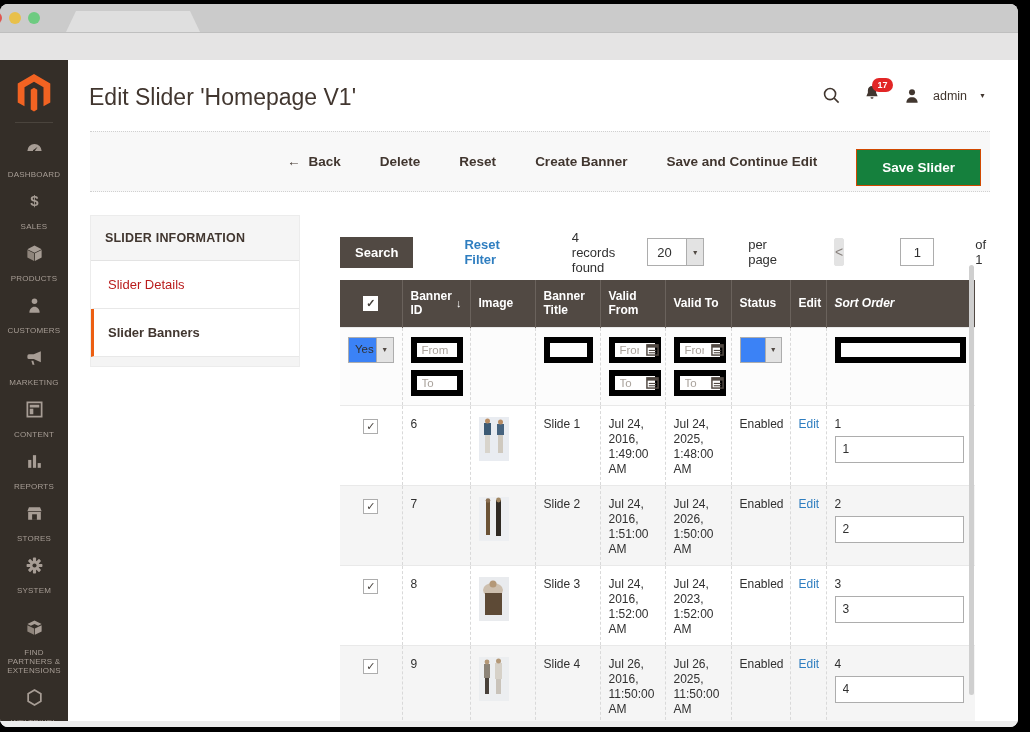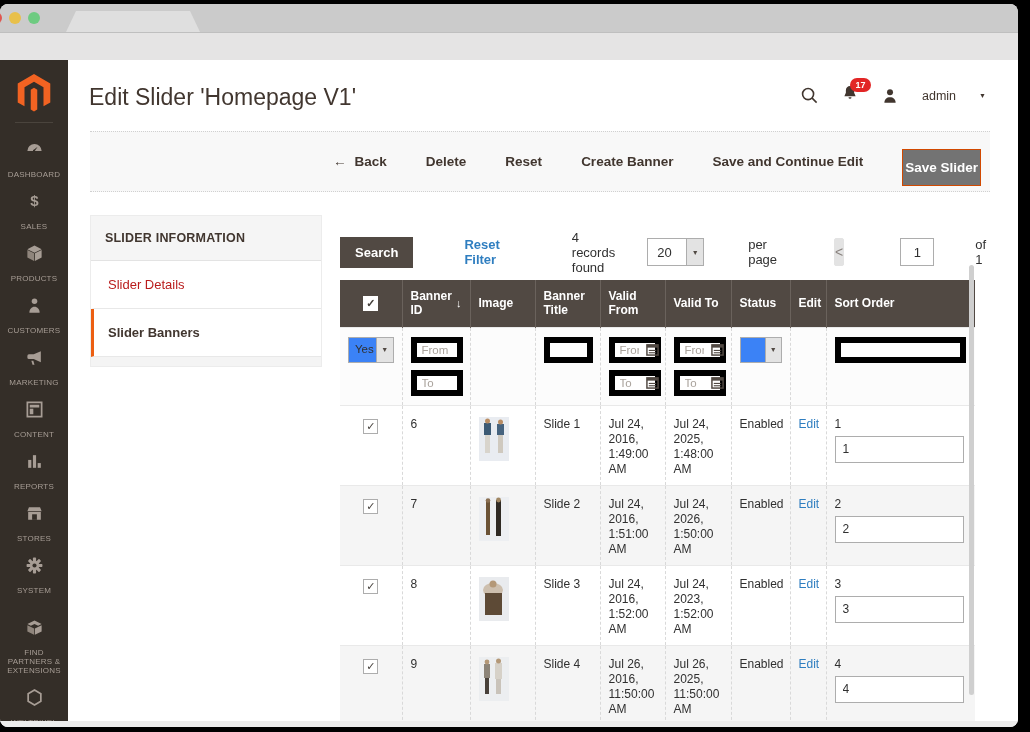--- a/index.html
+++ b/index.html
@@ -31,39 +31,39 @@
 
   
   .main { position:relative; flex:1; background:#fff; }
 
   .page-header { position:relative; height:71px; }
   .page-title { position:absolute; left:21px; top:24px; font-size:23px; color:#41362f; font-weight:400; }
   .hdr-icons { position:absolute; right:32px; top:24px; display:flex; align-items:center; gap:22px; }
   .bell-wrap { position:relative; }
   .badge { position:absolute; top:-6px; left:9px; min-width:21px; height:14px; background:#e22626; color:#fff;
            font-size:9px; font-weight:bold; border-radius:8px; display:flex; align-items:center; justify-content:center; padding:0 4px; }
-  .admin { display:flex; align-items:center; gap:23px; cursor:pointer;text-align:center; }
+  .admin { display:flex; align-items:center; gap:12px; cursor:pointer;text-align:center; }
   .admin .name { font-size:12.5px; color:#41362f; }
   .admin .caret { font-size:7px; color:#41362f; }
 
   
   .action-bar { position:absolute; left:22px; right:28px; top:71px; height:61px; background:#f8f8f8;
                 border-top:1px dotted #d0d0d0; border-bottom:1px dotted #d0d0d0;
                 display:flex; align-items:center; justify-content:flex-end; gap:39px; padding-right:9px; }
   .txt-btn { font-size:13.5px; font-weight:600; color:#41362f; cursor:pointer; white-space:nowrap; background:none; border:none;
              font-family:"Liberation Sans", sans-serif;text-align:center; }
   .back-arrow { margin-right:8px; font-weight:400; }
-  .btn-primary { background:#737373; color:#fff; font-size:13.5px; font-weight:600; border:1px solid #d14900;
-                 padding:10px 2px; cursor:pointer; font-family:"Liberation Sans", sans-serif;margin-top:12px; }
+  .btn-primary { background:#15803d; color:#fff; font-size:13.5px; font-weight:600; border:1px solid #d14900;
+                 padding:10px 25px; cursor:pointer; font-family:"Liberation Sans", sans-serif;margin-top:12px; }
 
   
   .content { position:absolute; top:132px; left:0; right:0; bottom:0; }
 
   
-  .panel { position:absolute; left:22px; top:23px; width:232px; border:1px solid #ececec; background:#fff; }
+  .panel { position:absolute; left:22px; top:23px; width:210px; border:1px solid #ececec; background:#fff; }
   .panel-title { background:#f5f5f5; border-bottom:1px solid #e3e3e3; padding:15px 14px; font-size:12.5px;
                  font-weight:bold; color:#41362f; letter-spacing:.2px; }
   .panel-item { padding:16px 14px; font-size:13px; color:#b91c1c; border-bottom:1px solid #e8e8e8;
                 border-left:3px solid transparent; cursor:pointer; background:#fff; }
   .panel-item.active { border-left:3px solid #ec5f12; font-weight:bold; color:#41362f; }
   .panel-foot { height:9px; background:#f4f4f4; }
 
   
   .grid { position:absolute; left:272px; top:45px; width:635px; }
   .grid-toolbar { display:flex; align-items:center; height:30px; margin-bottom:13px; font-size:13px; color:#303030;gap:32px; }
@@ -82,21 +82,21 @@
   .pager-btn.next { margin-left:13px; color:#514943; }
   .page-input { width:34px; height:28px; border:1px solid #adadad; text-align:center; font-size:13px; color:#303030;
                 margin-left:24px; font-family:"Liberation Sans", sans-serif; }
   .of-total { margin-left:9px; }
 
   table.banners { width:635px; border-collapse:collapse; table-layout:fixed; }
   table.banners col.c-cb{width:62px;} col.c-id{width:68px;} col.c-img{width:65px;} col.c-title{width:65px;}
   col.c-vfrom{width:65px;} col.c-vto{width:66px;} col.c-status{width:59px;} col.c-edit{width:36px;} col.c-sort{width:149px;}
   thead th { background:#514943; color:#fff; font-size:12px; font-weight:bold; text-align:left;
              padding:9px 8px; border-right:1px solid #6a625c; vertical-align:middle; height:47px; }
-  thead th:last-child { border-right:none; }
+  thead th:last-child { border-right:none;font-style:italic; }
   thead th.cb-cell { text-align:center; }
   .sort-col { display:flex; justify-content:space-between; align-items:center; cursor:pointer; }
   .sort-arrow { font-size:11px; font-weight:400; }
   tbody td { font-size:12px; line-height:15px; color:#303030; vertical-align:top; padding:11px 8px 8px;
              border-right:1px dashed #d9d9d9; border-top:1px solid #e9e9e9; }
   tbody td:last-child { border-right:none; }
   tbody tr.filter-row td { background:#fcfcfc; padding:9px 8px; }
   tbody tr.data-row:nth-child(odd) td { background:#f5f5f5; }
   tbody tr.data-row { height:76px; }
   tbody td.cb-cell { text-align:center; padding-top:13px; }

